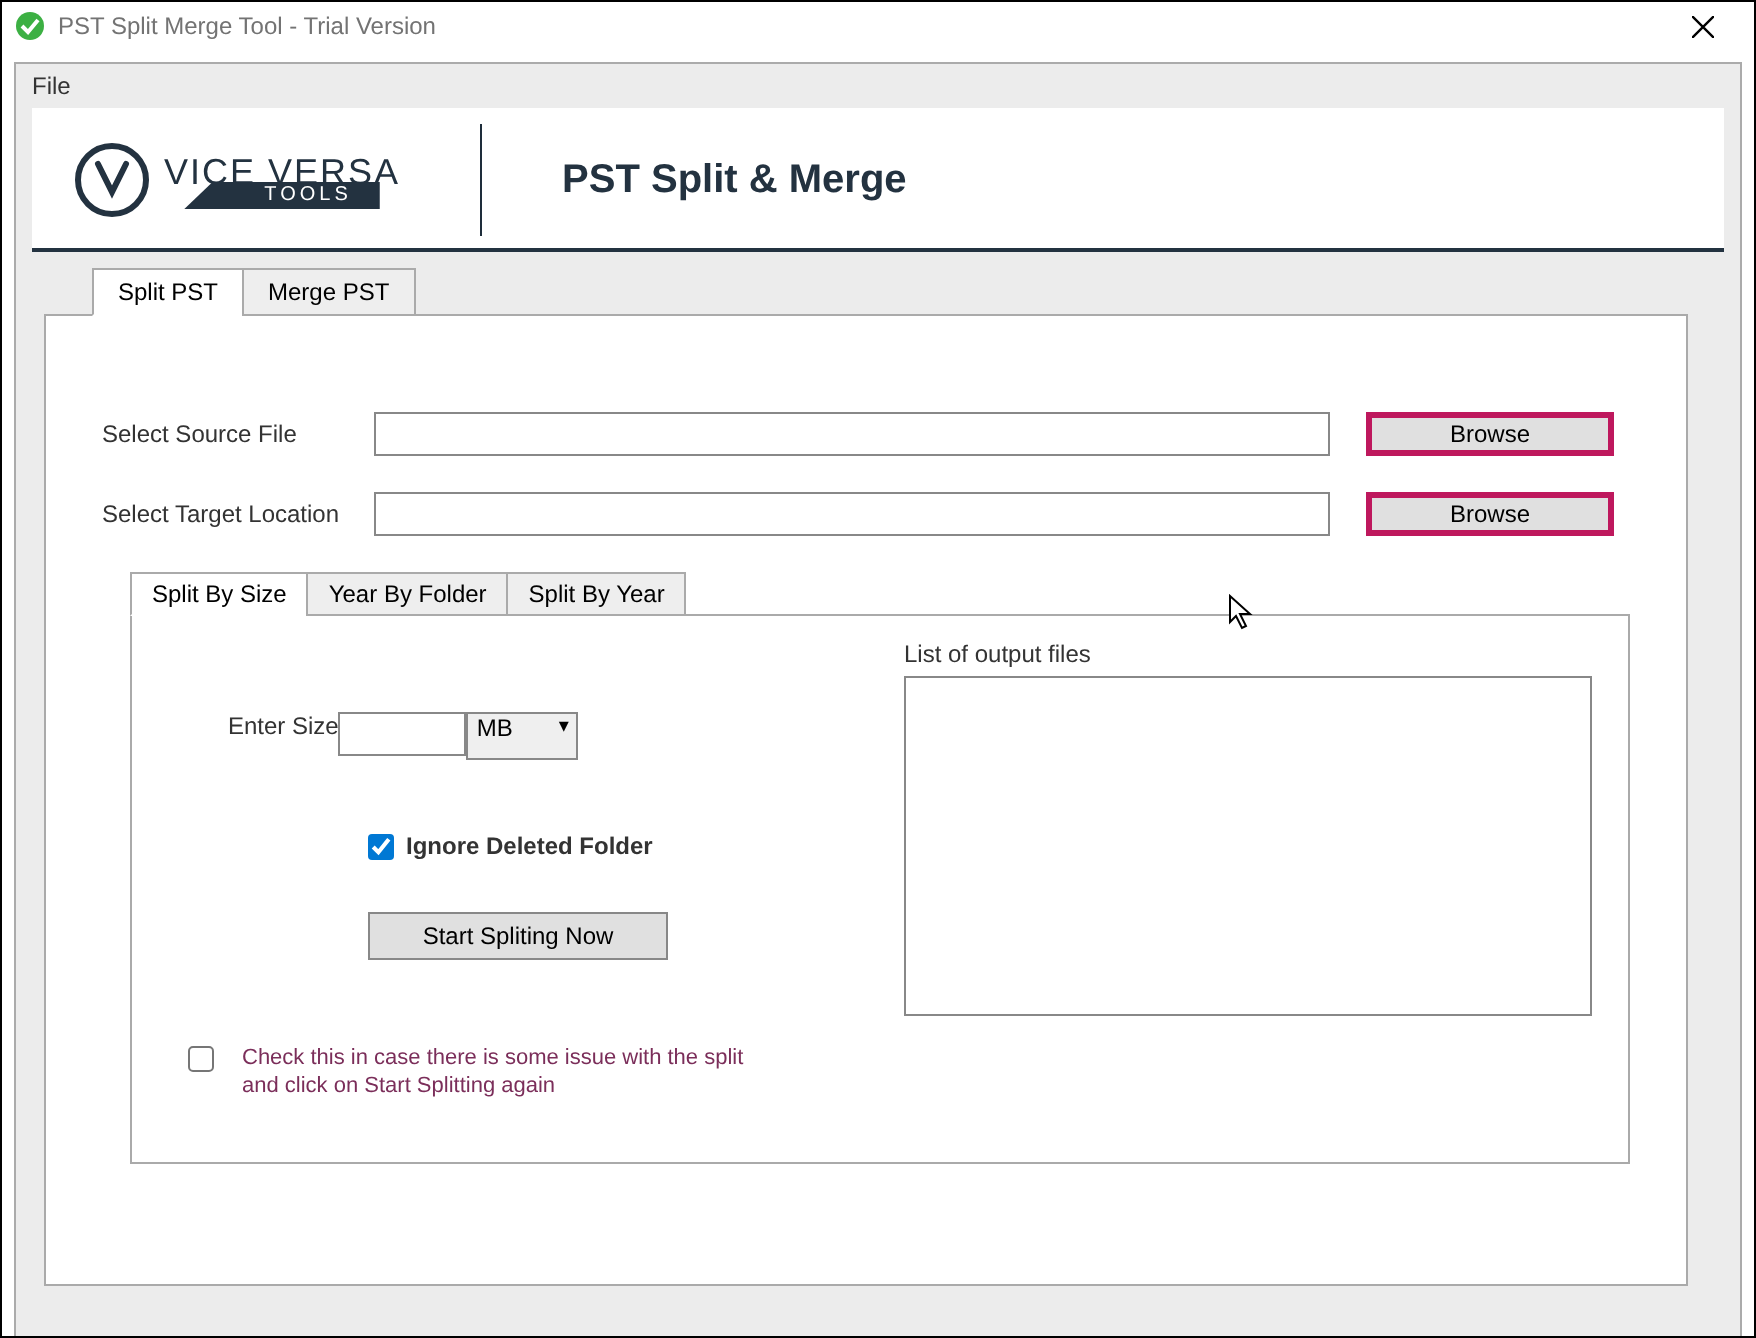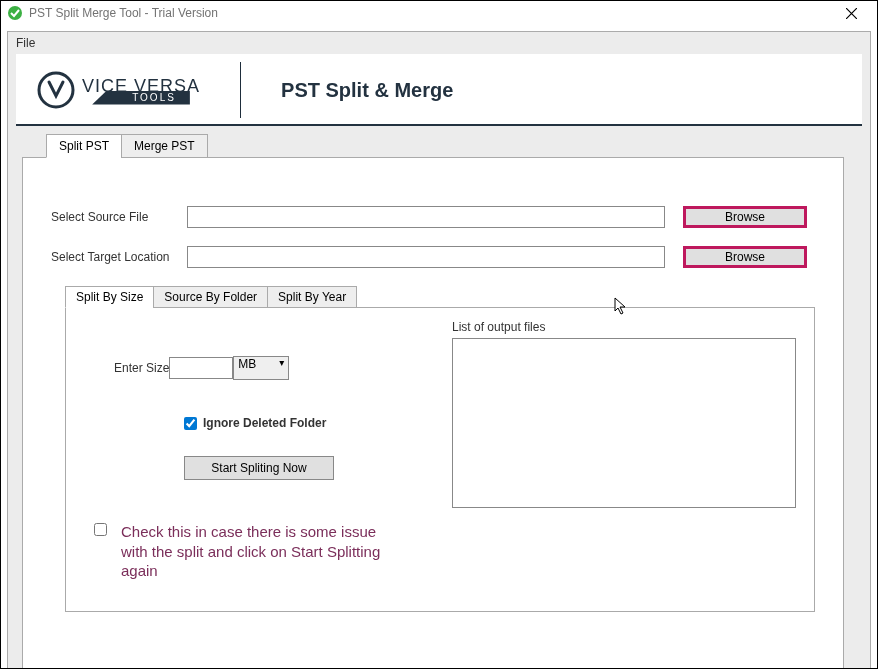--- a/index.html
+++ b/index.html
@@ -39,35 +39,35 @@
 .browse-btn { width: 124px; height: 22px; font-size: 12px; background: #e0e0e0; border: 3px solid #be185d; cursor: pointer; margin-left: 8px; }
 
 .sub-section { margin-top: 6px; margin-left: 14px; }
 .sub-tabs { display: flex; position: relative; z-index: 2; }
 .sub-tab { font-size: 12px; padding: 3px 10px; border: 1px solid #aaa; background: #eee; cursor: pointer; margin-right: -1px; }
 .sub-tab.active { background: #fff; border-bottom: 1px solid #fff; }
 
 .sub-content { border: 1px solid #aaa; margin-top: -1px; padding: 18px 18px 30px 18px; display: flex; gap: 24px; position: relative; z-index: 1; min-height: 230px; }
 
 .left-col { flex: 1; display: flex; flex-direction: column; gap: 16px; padding-top: 30px; }
-.size-row { display: flex; align-items: center; margin-left: 30px; }
+.size-row { display: flex; align-items: flex-start; margin-left: 30px; }
 .size-label { font-size: 12px; color: #333; }
 .size-input { width: 64px; height: 22px; border: 1px solid #888; font-size: 12px; padding: 0 4px; }
 .size-select { width: 56px; height: 24px; font-size: 12px; border: 1px solid #888; background: #efefef; cursor: pointer; text-align: left; padding-left: 4px; position: relative; }
 .size-select::after { content: '▾'; position: absolute; right: 4px; font-size: 10px; }
 
 .check-row { display: flex; align-items: center; gap: 6px; margin-left: 100px; margin-top: 20px; }
 .check-row input { width: 13px; height: 13px; accent-color: #0078d4; }
 .check-row label { font-size: 12px; font-weight: 600; color: #333; }
 
 .start-btn { width: 150px; height: 24px; font-size: 12px; background: #e0e0e0; border: 1px solid #888; cursor: pointer; margin-left: 100px; margin-top: 10px; }
 
 .warn-row { display: flex; align-items: flex-start; gap: 14px; margin-top: 26px; margin-left: 10px; }
 .warn-row input { width: 13px; height: 13px; margin-top: 1px; }
-.warn-text { font-size: 15px; color: #7b2e5a; max-width: 270px; line-height: 1.3; }
+.warn-text { font-size: 11px; color: #7b2e5a; max-width: 270px; line-height: 1.3; }
 
 .right-col { flex: 1; margin-top: -6px; }
 .output-label { font-size: 12px; color: #333; margin-bottom: 4px; }
 .output-box { border: 1px solid #888; height: 170px; background: #fff; }
 
 .cursor { position: absolute; left: 613px; top: 296px; pointer-events: none; z-index: 10; }
 </style>
 </head>
 <body>
 
@@ -124,21 +124,21 @@
 
     <div class="form-row">
       <span class="form-label">Select Target Location</span>
       <input class="form-input" type="text" value="" style="">
       <button class="browse-btn">Browse</button>
     </div>
 
     <div class="sub-section">
       <div class="sub-tabs">
         <div class="sub-tab active">Split By Size</div>
-        <div class="sub-tab">Source By Folder</div>
+        <div class="sub-tab">Year By Folder</div>
         <div class="sub-tab">Split By Year</div>
       </div>
 
       <div class="sub-content">
         <div class="left-col">
           <div class="size-row">
             <span class="size-label">Enter Size</span>
             <input class="size-input" type="text" value="" style="">
             <div class="size-select">MB</div>
           </div>

